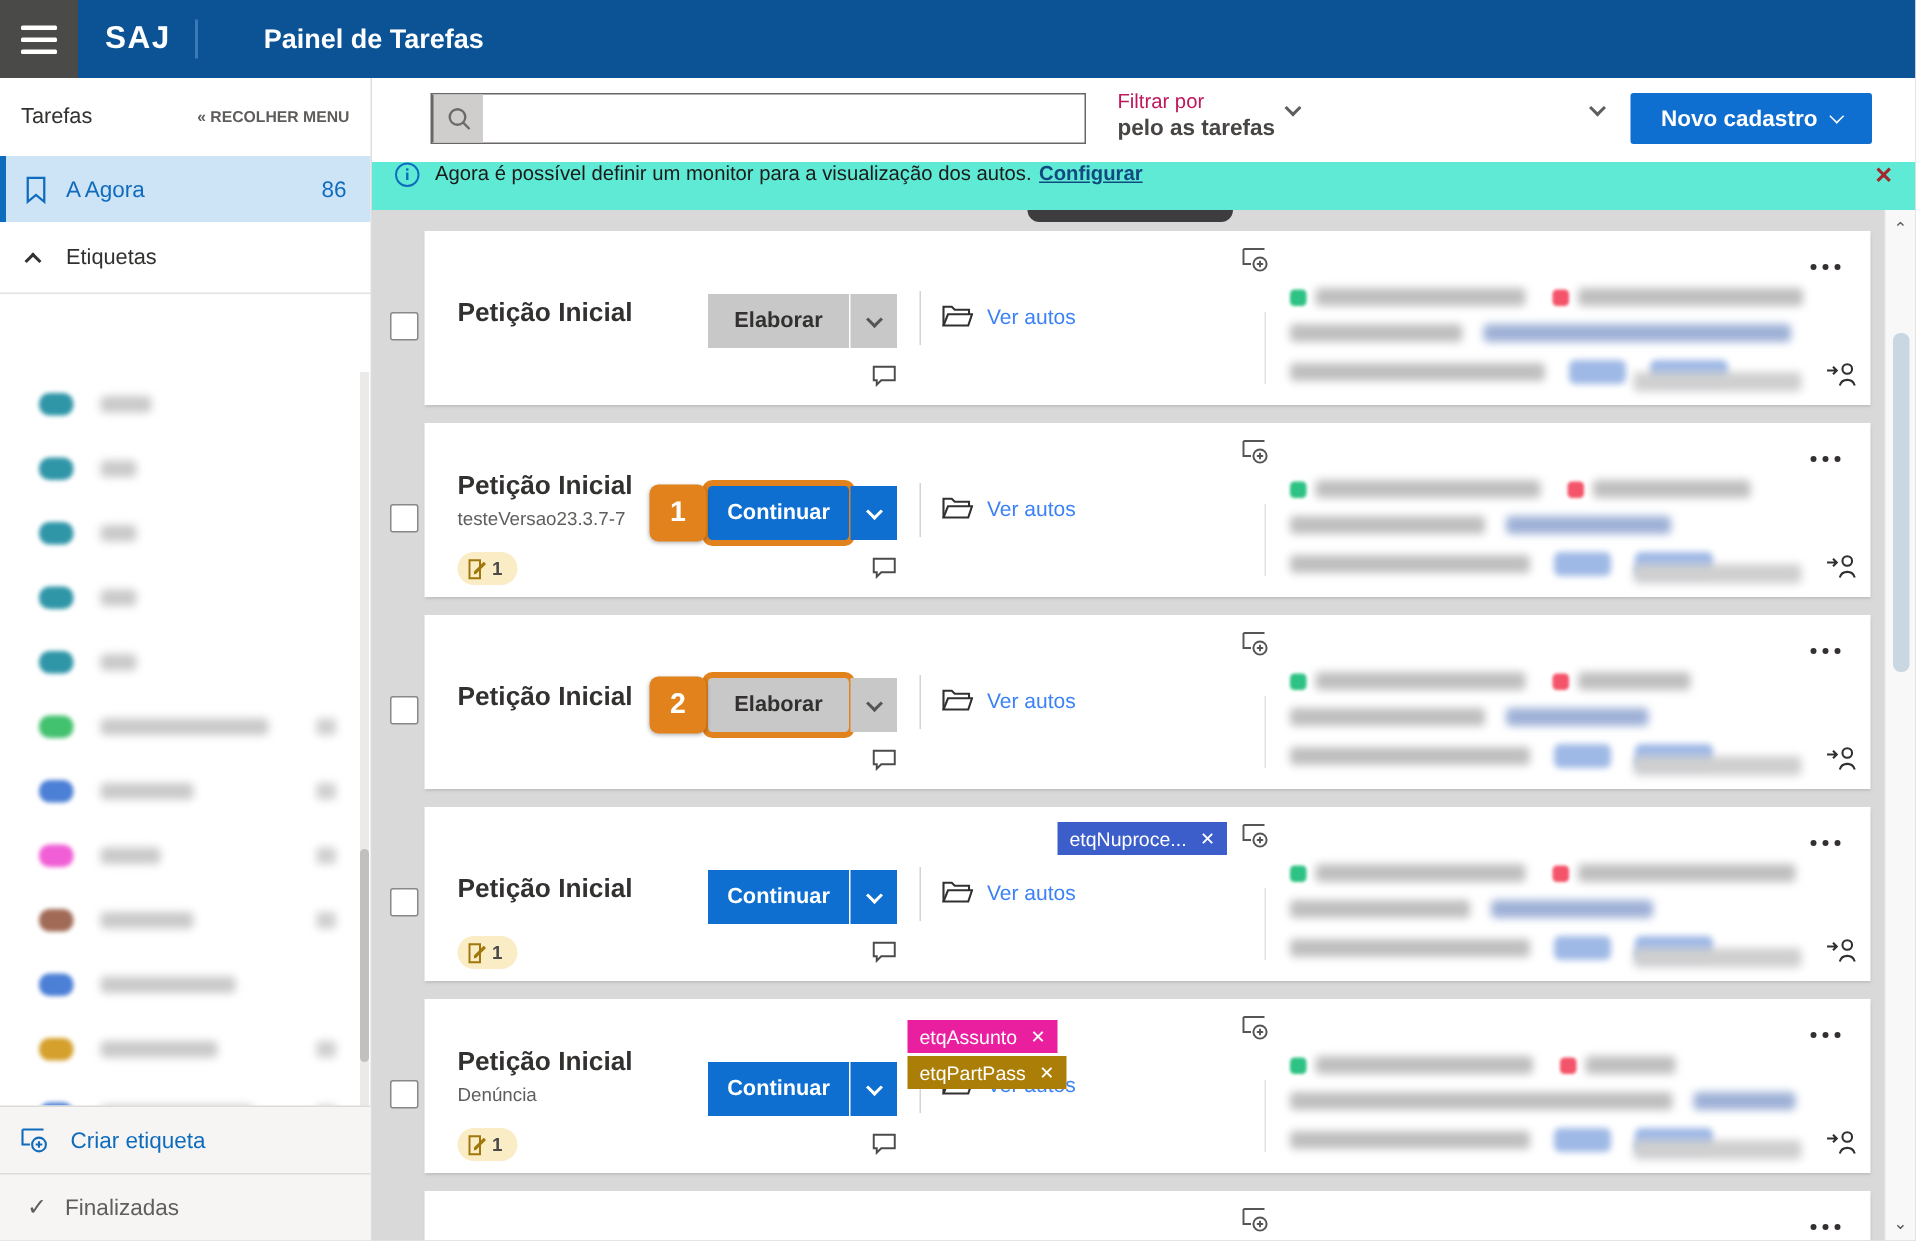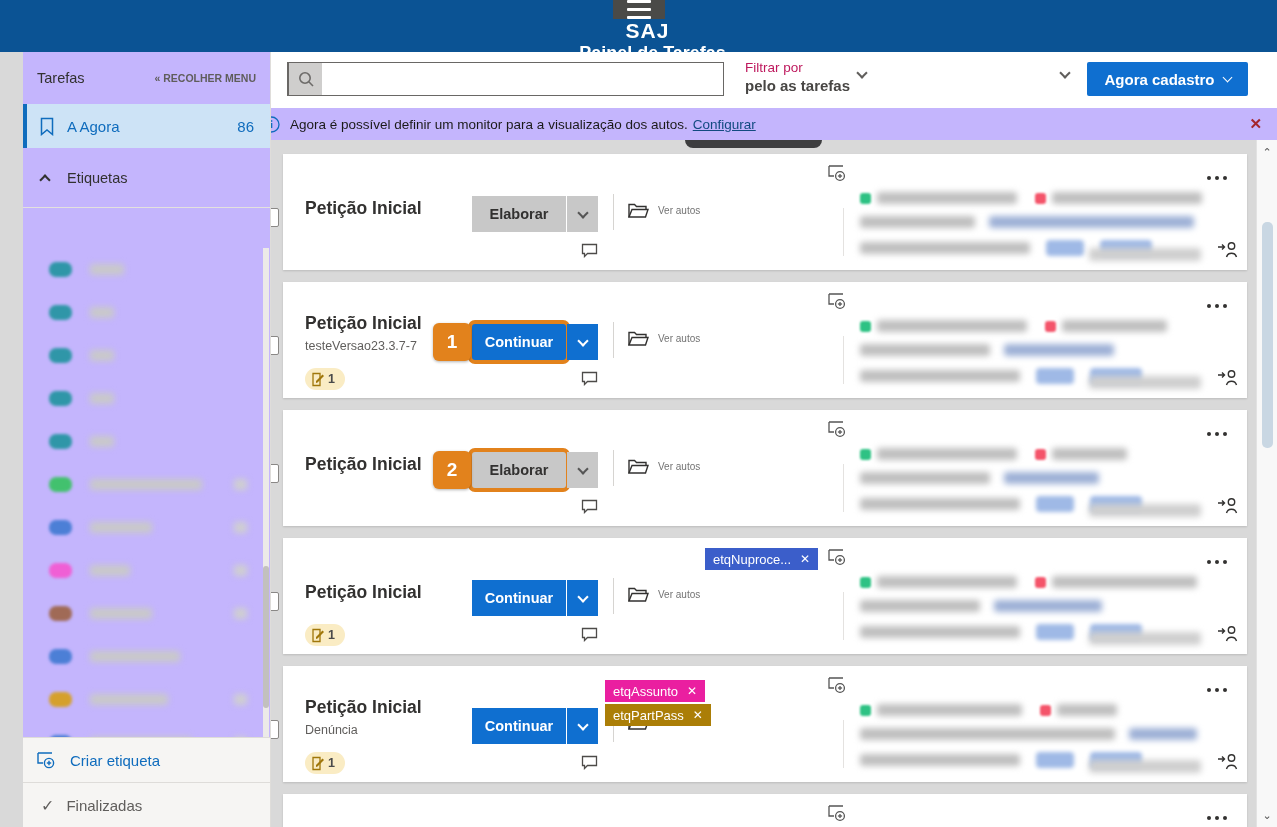--- a/index.html
+++ b/index.html
@@ -1,39 +1,39 @@
 <!DOCTYPE html>
 <html><head>
 <meta charset="utf-8">
 <style>
   * { margin:0; padding:0; box-sizing:border-box; font-family:"Liberation Sans",sans-serif; }
   html,body { background:#e8e8e8; }
   .app { position:relative; width:1277px; height:827px; background:#d9d9d9; overflow:hidden; }
 
   
-  .header { position:absolute; left:0; top:0; right:0; height:52px; background:#0b5394; display:flex; align-items:center; color:#fff; z-index:10;flex-direction:column; }
+  .header { position:absolute; left:0; top:0; right:0; height:52px; background:#0b5394; display:flex; align-items:center; color:#fff; z-index:10; }
   .burger { width:52px; height:52px; background:#4a4a48; display:flex; flex-direction:column; justify-content:center; align-items:center; gap:5px; cursor:pointer; }
   .burger i { display:block; width:24px; height:3px; background:#fff; border-radius:1px; }
   .app-name { font-size:21px; font-weight:bold; margin-left:18px; letter-spacing:1px; }
   .hdr-div { width:2px; height:26px; background:#3c78b5; margin:0 16px; }
   .page-title { font-size:18px; font-weight:bold;padding-left:28px; }
   .hdr-right { margin-left:auto; display:flex; align-items:center; }
   .bell { margin-right:62px; display:flex; }
   .user-blur { width:200px; height:15px; background:#4a7cb0; border-radius:3px; filter:blur(5px); margin-right:46px; }
   .avatar { width:37px; height:37px; border-radius:50%; background:#1173d4; color:#fff; font-weight:bold; font-size:13.5px; display:flex; align-items:center; justify-content:center; margin-right:12px; cursor:pointer; }
 
   
-  .sidebar { position:absolute; left:0; top:52px; width:248px; bottom:0; background:#c4b5fd; border-right:1px solid #dfddda; z-index:5;margin-left:23px; }
+  .sidebar { position:absolute; left:0; top:52px; width:248px; bottom:0; background:#ffffff; border-right:1px solid #dfddda; z-index:5; }
   .sb-head { height:52px; display:flex; align-items:center; justify-content:space-between; padding:0 14px; }
   .sb-title { font-size:14.5px; color:#323130; }
   .collapse { font-size:10.5px; font-weight:bold; color:#5f5d5b; cursor:pointer; }
   .todo { height:44px; background:#cde3f6; border-left:4px solid #0f6cbd; display:flex; align-items:center; padding:0 16px 0 12px; color:#0f6cbd; cursor:pointer; }
   .todo-label { font-size:15px; margin-left:12px; }
   .todo-count { margin-left:auto; font-size:15px; }
-  .etq-row { height:60px; display:flex; align-items:center; padding:0 18px; border-bottom:1px solid #e3e1de; color:#323130; font-size:14.5px; cursor:pointer; }
+  .etq-row { height:48px; display:flex; align-items:center; padding:0 18px; border-bottom:1px solid #e3e1de; color:#323130; font-size:14.5px; cursor:pointer; }
   .chev { width:8px; height:8px; border-right:2px solid #323130; border-bottom:2px solid #323130; display:inline-block; }
   .chev.up { transform:rotate(225deg); margin-top:4px; }
   .chev.down { transform:rotate(45deg); margin-bottom:3px; }
   .tag-list { position:absolute; left:0; top:196px; width:248px; height:541px; overflow:hidden; }
   .tag-row { height:43px; display:flex; align-items:center; padding:0 24px 0 26px; cursor:pointer; }
   .tag-dot { width:23px; height:15px; border-radius:7px; filter:blur(1.5px); flex:none; }
   .tag-lbl { height:11px; border-radius:3px; background:#c9c9c9; filter:blur(3px); margin-left:18px; }
   .tag-cnt { margin-left:auto; width:13px; height:11px; border-radius:2px; background:#cfcfcf; filter:blur(3px); }
   .sb-scroll { position:absolute; right:1px; top:196px; width:6px; height:541px; background:#eceae8; }
   .sb-thumb { position:absolute; left:0; top:318px; width:6px; height:142px; background:#c2c0be; border-radius:3px; }
@@ -52,40 +52,40 @@
   .search-btn { width:34px; background:#cfcecd; display:flex; align-items:center; justify-content:center; border-left:1px solid #696765; cursor:pointer; }
   .fgroup { position:absolute; top:8px; cursor:pointer; }
   .fg-label { font-size:13.5px; color:#be185d; }
   .fg-value { font-size:15px; font-weight:bold; color:#484644; margin-top:2px; }
   .fg-chev { position:absolute; top:14px; color:#605e5c; }
   .new-btn { position:absolute; left:839px; top:10px; width:161px; height:34px; background:#0f6fd0; color:#fff; font-size:15px; font-weight:bold; display:flex; align-items:center; justify-content:center; gap:9px; border-radius:2px; cursor:pointer; }
   .new-btn .chev { border-color:#fff; width:7px; height:7px; border-width:1.5px; }
 
   
   .dark-pill { position:absolute; left:685px; top:131px; width:137px; height:17px; background:#3d3d3f; border-radius:8px; z-index:2; }
-  .banner { position:absolute; left:248px; top:108px; right:0; height:32px; background:#c4b5fd; display:flex; align-items:center; padding:0 15px; font-size:13.5px; color:#1b1a19; z-index:3; }
+  .banner { position:absolute; left:248px; top:108px; right:0; height:32px; background:#5eead4; display:flex; align-items:flex-start; padding:0 15px; font-size:13.5px; color:#1b1a19; z-index:3; }
   .info-ic { flex:none; margin-right:10px; display:flex; }
-  .banner-link { font-weight:normal; text-decoration:underline; color:#124a80; margin-left:5px; cursor:pointer; }
+  .banner-link { font-weight:bold; text-decoration:underline; color:#124a80; margin-left:5px; cursor:pointer; }
   .banner-close { margin-left:auto; color:#a4262c; font-size:15px; font-weight:bold; cursor:pointer; }
 
   
   .main { position:absolute; left:248px; top:140px; right:21px; bottom:0; background:#d9d9d9; overflow:hidden; }
   .card { position:absolute; left:35px; width:964px; height:116px; background:#fff; box-shadow:0 1px 2px rgba(0,0,0,.14); }
   .cb { position:absolute; left:12px; width:19px; height:19px; background:#fff; border:1px solid #8a8886; border-radius:2px; cursor:pointer; }
   .card .title { position:absolute; left:22px; top:44px; font-size:17.5px; font-weight:600; color:#323130; }
   .card .title.hasSub { top:31px; }
   .card .subtitle { position:absolute; left:22px; top:57px; font-size:12.5px; color:#605e5c; }
   .btn-main { position:absolute; left:189px; top:42px; width:94px; height:36px; display:flex; align-items:center; justify-content:center; font-size:14.5px; font-weight:bold; cursor:pointer; }
   .btn-chev { position:absolute; left:284px; top:42px; width:31px; height:36px; display:flex; align-items:center; justify-content:center; cursor:pointer; }
   .btn-grey { background:#c8c8c8; color:#323130; }
   .btn-blue { background:#0f6fd0; color:#fff; }
   .hl { box-shadow:0 0 0 4px #e2821c; border-radius:3px; }
   .badge-num { position:absolute; left:150px; top:41px; width:38px; height:38px; background:#e2821c; border-radius:6px; color:#fff; font-size:19px; font-weight:bold; display:flex; align-items:center; justify-content:center; z-index:2; box-shadow:0 1px 3px rgba(0,0,0,.3); }
   .vdiv { position:absolute; left:330px; top:40px; width:1px; height:36px; background:#d6d4d1; }
-  .verautos { position:absolute; left:345px; top:48px; display:flex; align-items:center; gap:9px; font-size:10px; color:#737373; cursor:pointer; }
+  .verautos { position:absolute; left:345px; top:48px; display:flex; align-items:center; gap:9px; font-size:14px; color:#3b82f6; cursor:pointer; }
   .comment { position:absolute; left:298px; top:89px; cursor:pointer; display:flex; }
   .ybadge { position:absolute; left:22px; top:86px; height:22px; padding:0 10px 0 6px; background:#faecc4; border-radius:11px; display:flex; align-items:center; gap:3px; font-size:12.5px; color:#4a4a4a; font-weight:bold; }
   .monitor { position:absolute; left:545px; top:11px; cursor:pointer; display:flex; }
   .dots { position:absolute; left:922px; top:18px; display:flex; gap:4px; cursor:pointer; padding:4px 2px; }
   .dots i { width:4px; height:4px; border-radius:50%; background:#323130; }
   .tagpill { position:absolute; height:22px; display:flex; align-items:center; gap:9px; padding:0 8px; color:#fff; font-size:13px; cursor:pointer; }
   .tagpill .x { font-size:12px; cursor:pointer; }
   .bline { position:absolute; display:flex; align-items:center; gap:6px; }
   .bbar { height:12px; border-radius:3px; filter:blur(3px); }
   .c-txt { background:#bfbfbf; }
@@ -127,21 +127,21 @@
         </svg>
       </div>
     </div>
     <div class="fgroup" style="left:497px;">
       <div class="fg-label">Filtrar por</div>
       <div class="fg-value">pelo as tarefas</div>
     </div>
     <span class="fg-chev" style="left:610px;"><span class="chev down" style="border-color:#605e5c;"></span></span>
     <span class="fg-chev" style="left:813px;"><span class="chev down" style="border-color:#605e5c;"></span></span>
     <div class="new-btn">
-      <span>Agora cadastro</span>
+      <span>Novo cadastro</span>
       <span class="chev down"></span>
     </div>
   </div>
 
   <div class="dark-pill"></div>
 
   <div class="banner">
     <span class="info-ic">
       <svg width="17" height="17" viewBox="0 0 17 17">
           <circle cx="8.5" cy="8.5" r="7.5" fill="none" stroke="#0f6cbd" stroke-width="1.3"></circle>

